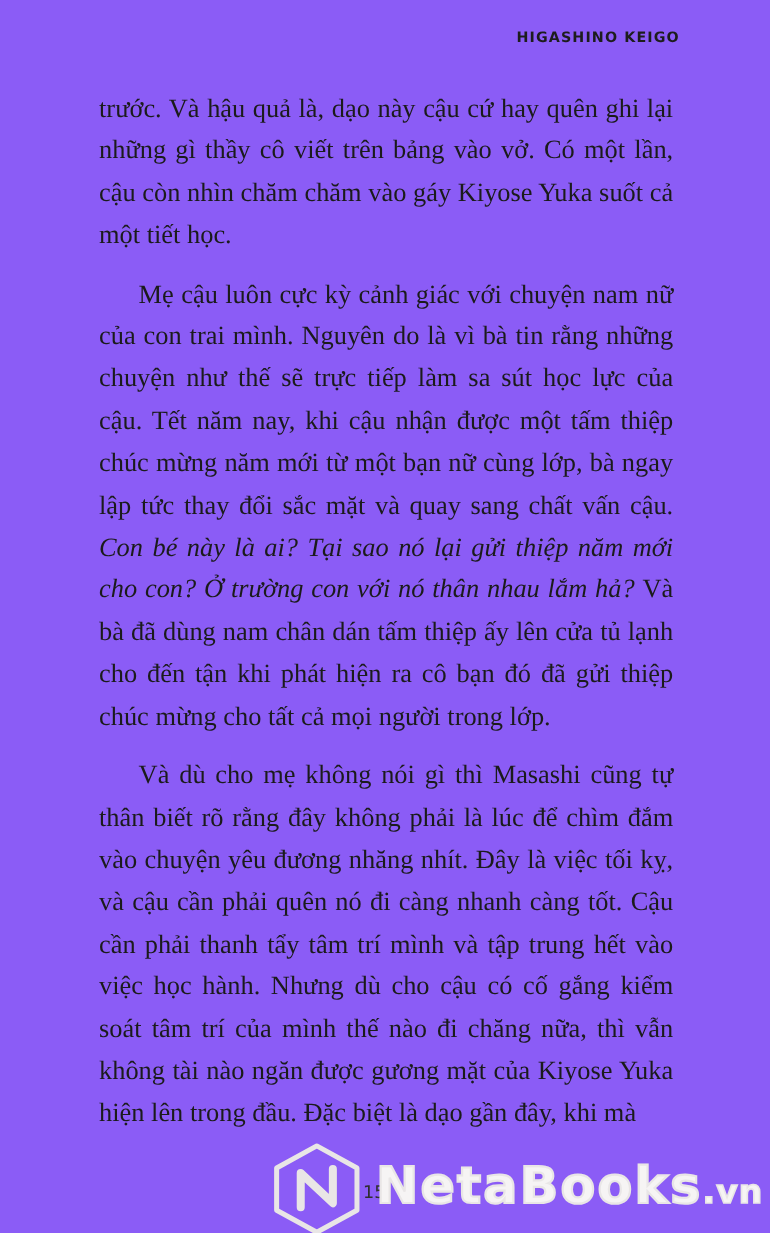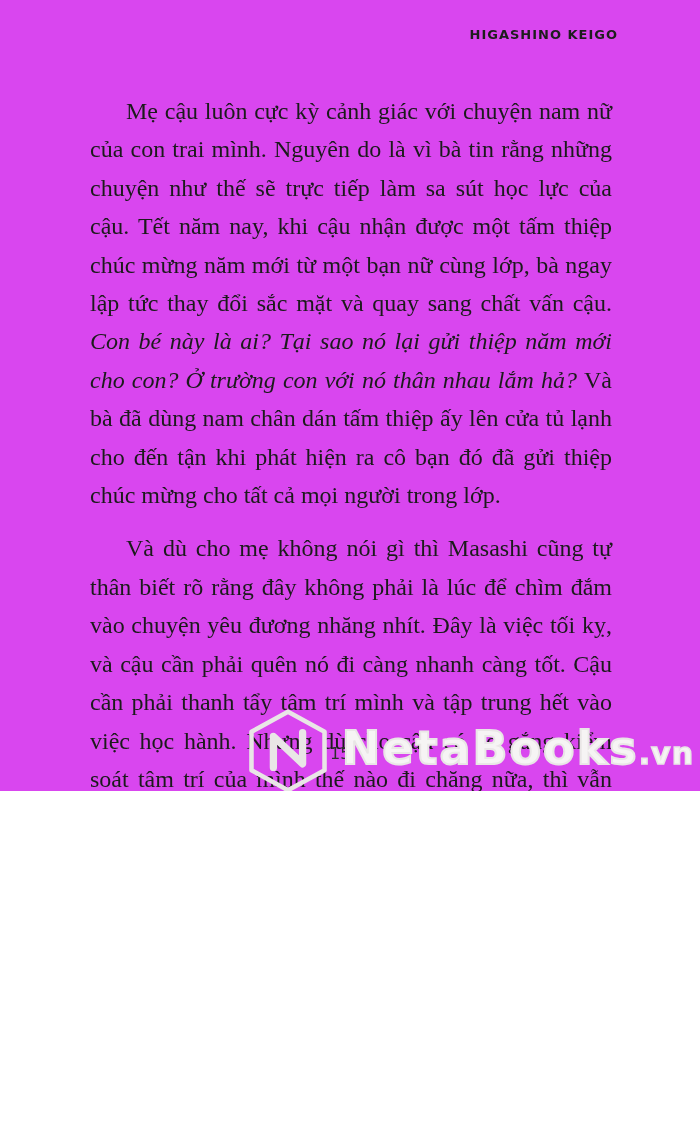--- a/index.html
+++ b/index.html
@@ -3,22 +3,22 @@
 <meta charset="utf-8">
 <style>
   html, body {
     margin: 0;
     padding: 0;
     background: #ffffff;
   }
   .page {
     position: relative;
     width: 700px;
-    height: 791px;
-    background: #d946ef;
+    height: 1121px;
+    background: #8b5cf6;
     overflow: hidden;
     font-family: "Liberation Serif", "DejaVu Serif", serif;
   }
   .running-header {
     position: absolute;
     top: 27px;
     right: 82px;
     font-family: "DejaVu Sans", "Liberation Sans", sans-serif;
     font-size: 13px;
     font-weight: 700;
@@ -89,20 +89,21 @@
 </head>
 <body>
 
 <div class="page">
 
   <div class="running-header">
     <span>HIGASHINO KEIGO</span>
   </div>
 
   <div class="page-body">
+    <p class="para"><span>trước. Và hậu quả là, dạo này cậu cứ hay quên ghi lại những gì thầy cô viết trên bảng vào vở. Có một lần, cậu còn nhìn chăm chăm vào gáy Kiyose Yuka suốt cả một tiết học.</span></p>
     <p class="para indent"><span>Mẹ cậu luôn cực kỳ cảnh giác với chuyện nam nữ của con trai mình. Nguyên do là vì bà tin rằng những chuyện như thế sẽ trực tiếp làm sa sút học lực của cậu. Tết năm nay, khi cậu nhận được một tấm thiệp chúc mừng năm mới từ một bạn nữ cùng lớp, bà ngay lập tức thay đổi sắc mặt và quay sang chất vấn cậu. </span><span class="italic">Con bé này là ai? Tại sao nó lại gửi thiệp năm mới cho con? Ở trường con với nó thân nhau lắm hả? </span><span>Và bà đã dùng nam chân dán tấm thiệp ấy lên cửa tủ lạnh cho đến tận khi phát hiện ra cô bạn đó đã gửi thiệp chúc mừng cho tất cả mọi người trong lớp.</span></p>
     <p class="para indent"><span>Và dù cho mẹ không nói gì thì Masashi cũng tự thân biết rõ rằng đây không phải là lúc để chìm đắm vào chuyện yêu đương nhăng nhít. Đây là việc tối kỵ, và cậu cần phải quên nó đi càng nhanh càng tốt. Cậu cần phải thanh tẩy tâm trí mình và tập trung hết vào việc học hành. Nhưng dù cho cậu có cố gắng kiểm soát tâm trí của mình thế nào đi chăng nữa, thì vẫn không tài nào ngăn được gương mặt của Kiyose Yuka hiện lên trong đầu. Đặc biệt là dạo gần đây, khi mà</span></p>
   </div>
 
   <div class="page-number">15</div>
 
   <div class="watermark">
     <svg class="wm-logo" width="88" height="84" viewBox="0 0 96 92">
       <polygon points="48,3 88,25 88,67 48,89 8,67 8,25" fill="none" stroke="#e9e6e6" stroke-width="5" stroke-linejoin="round"></polygon>
       <path d="M 32 64 L 32 30 L 64 60 L 64 26" fill="none" stroke="#e9e6e6" stroke-width="8" stroke-linecap="round" stroke-linejoin="round"></path>

